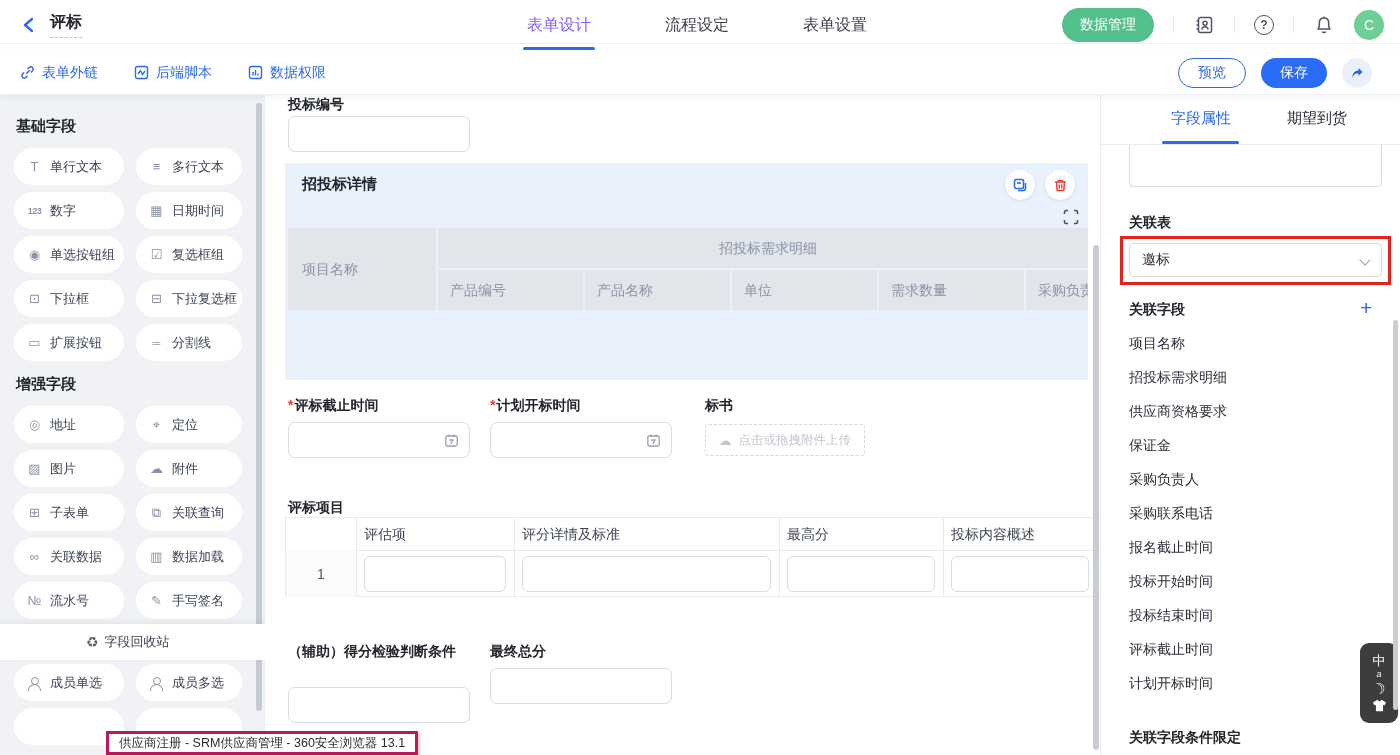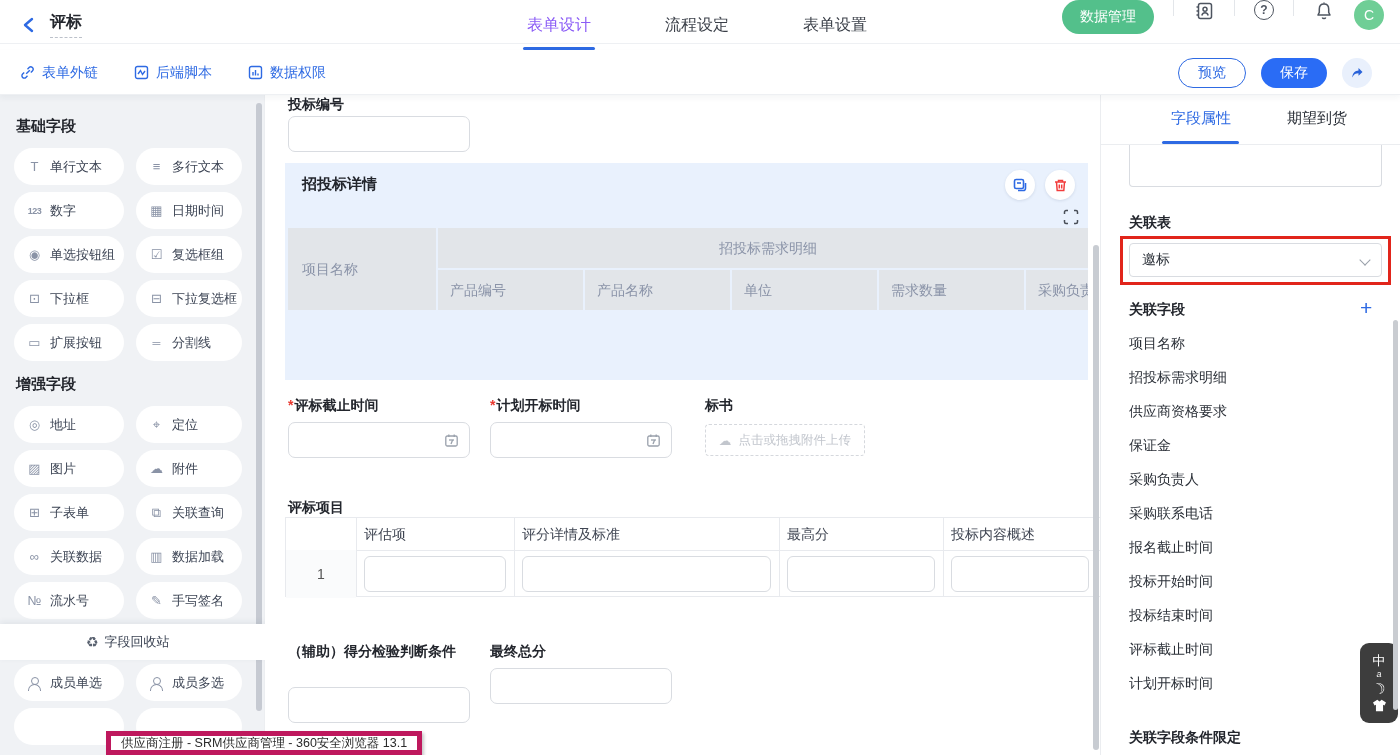--- a/index.html
+++ b/index.html
@@ -9,21 +9,21 @@
 
   
   #hdr{position:absolute;left:0;top:0;width:1400px;height:44px;background:#fff;border-bottom:1px solid #eef0f3}
   .back-wrap{position:absolute;left:20px;top:0;height:50px;display:flex;align-items:center;gap:12px}
   .back-chev{width:18px;height:18px;cursor:pointer}
   .doc-title{font-size:16px;font-weight:600;color:#23262d;border-bottom:1px dashed #bcc1ca;padding-bottom:4px}
   .hdr-tabs{position:absolute;left:527px;top:0;height:50px;display:flex;gap:74px;align-items:center;font-size:16px}
   .hdr-tab{color:#3a3f48;cursor:pointer;position:relative;height:50px;display:flex;align-items:center}
   .hdr-tab.active{color:#8b5cf6;font-weight:500}
   .hdr-tab.active::after{content:"";position:absolute;left:-4px;right:-4px;bottom:0;height:3px;background:#2e6ae3;border-radius:2px}
-  .hdr-right{position:absolute;right:16px;top:0;height:50px;display:flex;align-items:flex-start;gap:19px}
+  .hdr-right{position:absolute;right:16px;top:0;height:50px;display:flex;align-items:center;gap:19px}
   .pill-green{background:#53c08b;color:#fff;font-size:14px;border:none;border-radius:17px;padding:8px 18px;cursor:pointer}
   .vsep{width:1px;height:16px;background:#e3e6ea}
   .hicon{width:22px;height:22px;display:flex;align-items:center;justify-content:center;cursor:pointer}
   .help-circ{width:20px;height:20px;border:1.6px solid #4e5560;border-radius:50%;color:#4e5560;font-size:12px;font-weight:700;display:flex;align-items:center;justify-content:center;cursor:pointer}
   .avatar{width:30px;height:30px;border-radius:50%;background:#6fce96;color:#fff;font-size:14px;display:flex;align-items:center;justify-content:center;cursor:pointer}
 
   
   #subbar{position:absolute;left:0;top:50px;width:1400px;height:45px;background:#fff;border-bottom:1px solid #eef0f3;box-shadow:0 3px 6px rgba(31,50,88,.05);z-index:5}
   .sub-links{position:absolute;left:20px;top:0;height:45px;display:flex;gap:36px;align-items:center}
   .sub-link{display:flex;align-items:center;gap:7px;color:#2e6ae3;font-size:14px;cursor:pointer}
@@ -81,21 +81,21 @@
   .red-box{position:absolute;left:19px;top:141px;width:271px;height:49px;border:3px solid #e1251b;pointer-events:none;z-index:8}
   .p-add{position:absolute;left:259px;top:203px;font-size:21px;font-weight:300;color:#2e6ae3;cursor:pointer;line-height:20px}
   .p-item{position:absolute;left:28px;font-size:14px;color:#2b3038;cursor:pointer;white-space:nowrap}
   .p-scroll{position:absolute;right:2px;top:225px;width:5px;height:390px;background:#c9ccd1;border-radius:3px;z-index:12}
   .side-widget{position:absolute;left:259px;top:548px;width:38px;height:80px;background:#3d3d3d;border-radius:9px;display:flex;flex-direction:column;align-items:center;justify-content:center;gap:3px;z-index:11}
   .sw-zh{color:#fff;font-size:13px;line-height:13px}
   .sw-a{color:#fff;font-size:9px;font-style:italic;line-height:8px}
   .sw-moon{color:#fff;font-size:15px;line-height:15px;transform:rotate(-15deg)}
 
   
-  #browser-tip{position:absolute;left:106px;top:731px;height:24px;background:#fff;border:5px solid #be185d;box-shadow:2px 2px 3px rgba(0,0,0,.22);display:flex;align-items:center;padding:0 10px;font-size:12.5px;color:#2b2b2b;z-index:20;white-space:nowrap}
+  #browser-tip{position:absolute;left:106px;top:731px;height:24px;background:#fff;border:3px solid #be185d;box-shadow:2px 2px 3px rgba(0,0,0,.22);display:flex;align-items:center;padding:0 10px;font-size:12.5px;color:#2b2b2b;z-index:20;white-space:nowrap}
 
   svg{display:block}
 </style>
 </head>
 <body>
 
 <div id="app" data-name="form-designer-app">
 
   <div id="hdr" data-name="top-header">
     <div class="back-wrap" data-name="back-group">

